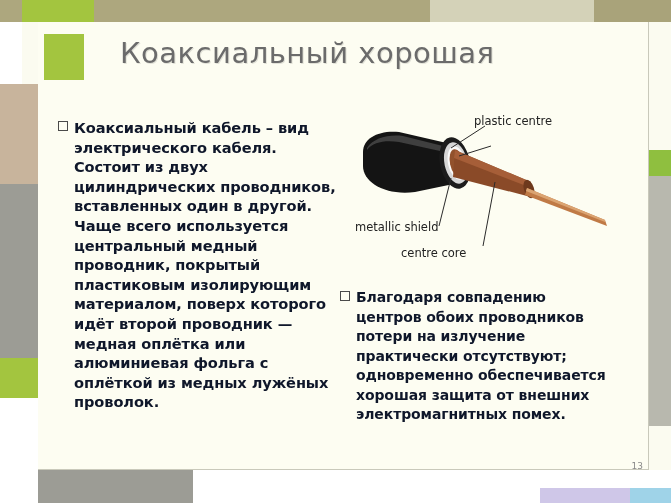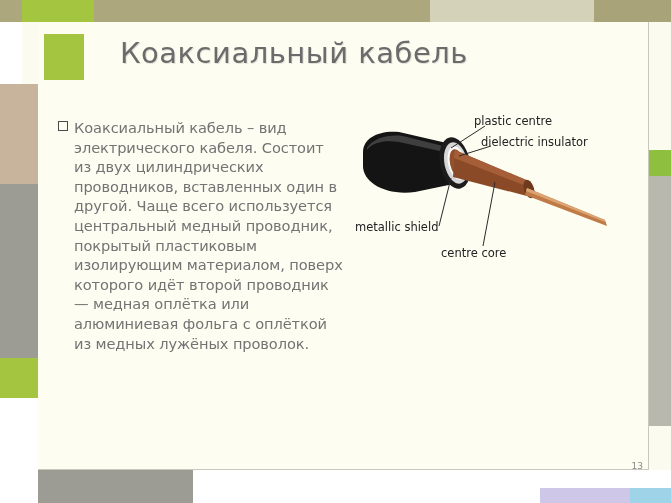--- a/index.html
+++ b/index.html
@@ -173,22 +173,22 @@
   .bullet-marker span.box {
     display: inline-block;
     width: 8px;
     height: 8px;
     border: 1px solid #4a4a4a;
     background: transparent;
   }
   .bullet-text {
     font-size: 14.6px;
     line-height: 19.6px;
-    color: #737373;
-    font-weight: normal;
+    color: #0f172a;
+    font-weight: bold;
     letter-spacing: -0.1px;
   }
   .col-right-text .bullet-text {
     font-size: 14px;
     line-height: 19.5px;
   }
 
   
   .figure {
     position: absolute;
@@ -225,29 +225,35 @@
   <div class="left-strip-gray"></div>
   <div class="left-strip-green"></div>
   <div class="left-strip-white"></div>
   <div class="right-strip-green"></div>
   <div class="right-strip-gray"></div>
   <div class="bottom-strip"></div>
   <div class="bottom-bar-gray"></div>
   <div class="bottom-bar-lilac"></div>
   <div class="bottom-bar-blue"></div>
 
-  <div class="slide-title">Коаксиальный кабель</div>
+  <div class="slide-title">Коаксиальный хорошая</div>
 
   <div class="col-left">
     <div class="bullet-row">
       <div class="bullet-marker"><span class="box"></span></div>
       <div class="bullet-text">Коаксиальный кабель – вид электрического кабеля. Состоит из двух цилиндрических проводников, вставленных один в другой. Чаще всего используется центральный медный проводник, покрытый пластиковым изолирующим материалом, поверх которого идёт второй проводник — медная оплётка или алюминиевая фольга с оплёткой из медных лужёных проволок.</div>
     </div>
   </div>
 
+  <div class="col-right-text">
+    <div class="bullet-row">
+      <div class="bullet-marker"><span class="box"></span></div>
+      <div class="bullet-text">Благодаря совпадению центров обоих проводников потери на излучение практически отсутствуют; одновременно обеспечивается хорошая защита от внешних электромагнитных помех.</div>
+    </div>
+  </div>
 
   <div class="figure">
     <svg class="fig-svg" width="262" height="170" viewBox="0 0 262 170" xmlns="http://www.w3.org/2000/svg">
 
       <path d="M 8 44 L 8 44 C 8 30 24 22 44 24 L 96 36 L 108 74 L 60 84 C 30 88 8 74 8 58 Z" fill="#141414"></path>
 
       <path d="M 12 40 C 18 30 34 26 48 28 L 92 39 L 94 45 L 44 34 C 30 32 18 34 12 42 Z" fill="#4d4d4d" opacity="0.75"></path>
 
       <ellipse cx="100" cy="55" rx="15" ry="26" transform="rotate(-12 100 55)" fill="#1c1c1c"></ellipse>
 
@@ -265,20 +271,19 @@
       <path d="M 172 80 L 250 112 L 252 118 L 170 87 Z" fill="#c07a46"></path>
       <path d="M 172 80 L 250 112 L 250 114 L 171 83 Z" fill="#dba472"></path>
 
       <line x1="96" y1="40" x2="130" y2="18" stroke="#2a2a2a" stroke-width="1"></line>
       <line x1="104" y1="48" x2="136" y2="38" stroke="#2a2a2a" stroke-width="1"></line>
       <line x1="96" y1="70" x2="84" y2="118" stroke="#2a2a2a" stroke-width="1"></line>
       <line x1="140" y1="74" x2="128" y2="138" stroke="#2a2a2a" stroke-width="1"></line>
     </svg>
 
     <div style="position:absolute; left:119px; top:6px; font-size:11.5px; color:#222; white-space:nowrap;">plastic centre</div>
-    <div style="position:absolute; left:126px; top:27px; font-size:11.5px; color:#222; white-space:nowrap;">dielectric insulator</div>
     <div style="position:absolute; left:0px; top:112px; font-size:11.5px; color:#222; white-space:nowrap;">metallic shield</div>
-    <div style="position:absolute; left:46px; top:138px; font-size:11.5px; color:#222; white-space:nowrap;margin-left:40px;">centre core</div>
+    <div style="position:absolute; left:46px; top:138px; font-size:11.5px; color:#222; white-space:nowrap;">centre core</div>
   </div>
 
   <div class="page-number">13</div>
 
 </div>
 
 </body></html>

